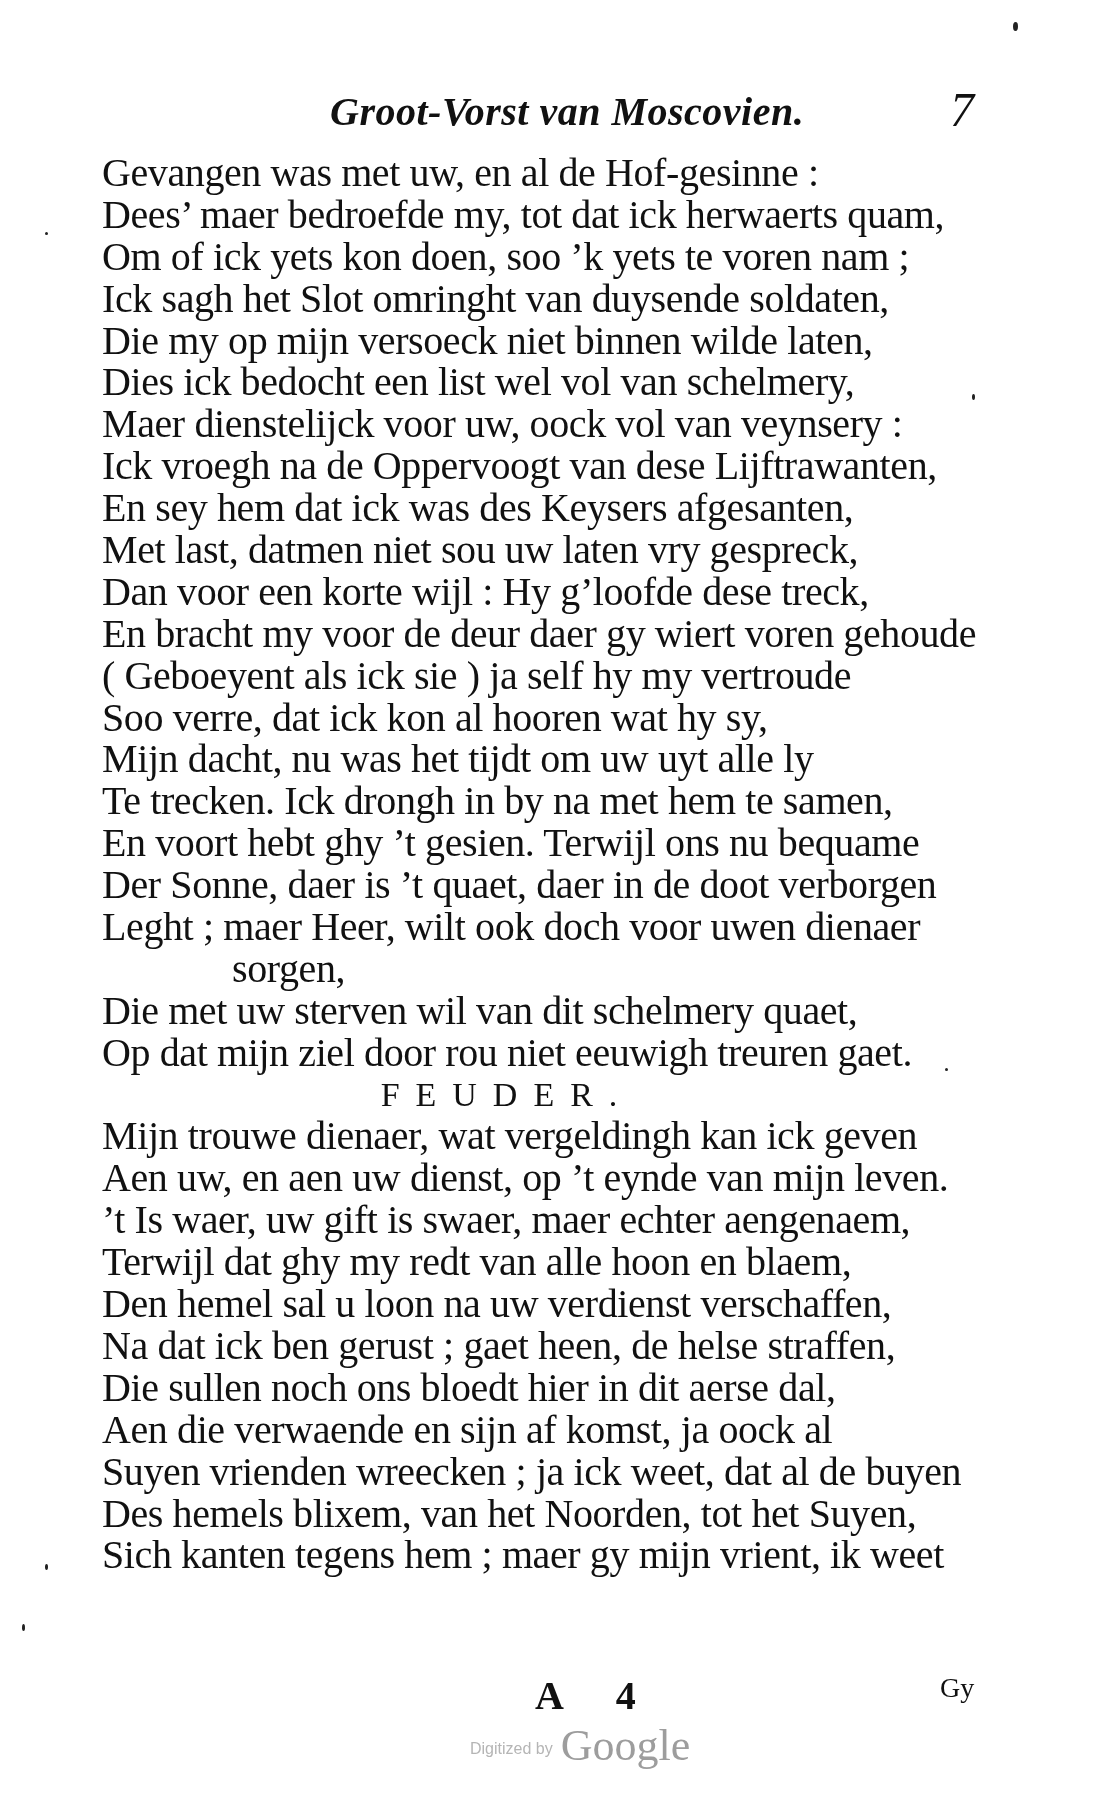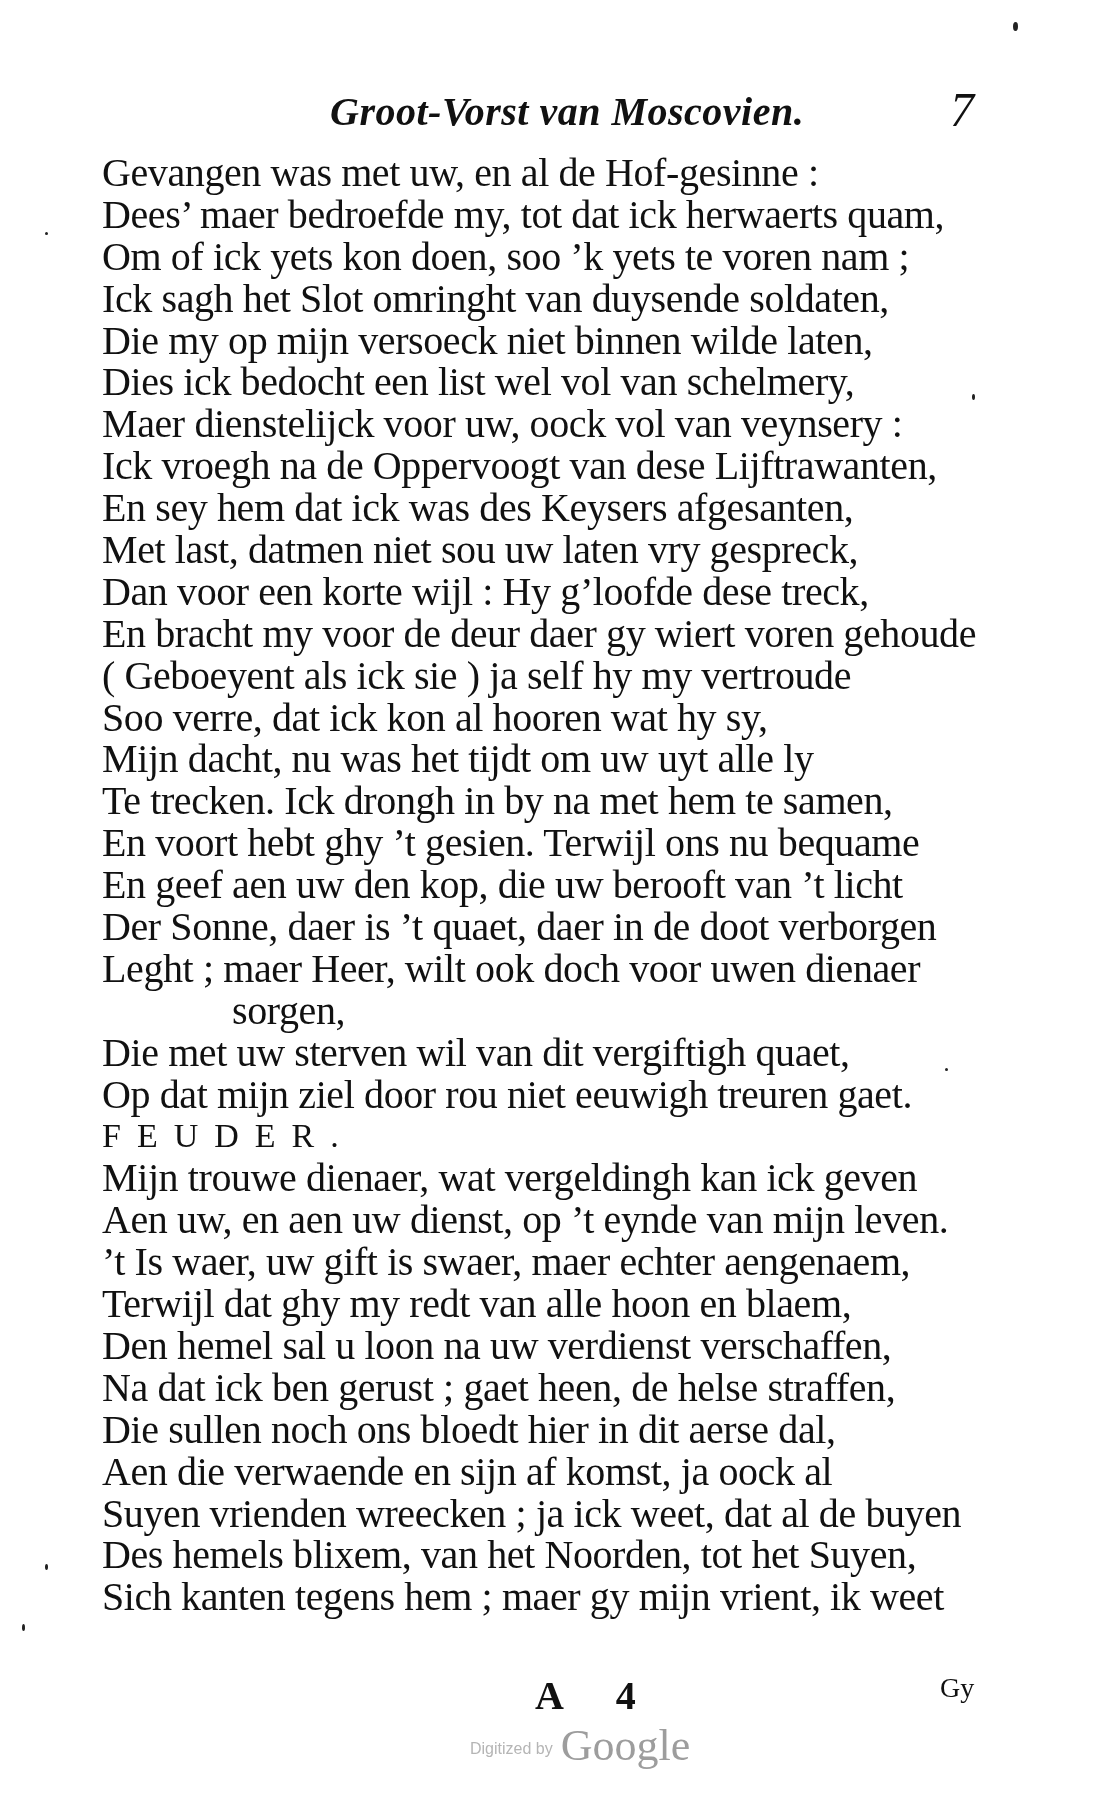--- a/index.html
+++ b/index.html
@@ -51,20 +51,21 @@
       white-space: nowrap;
       letter-spacing: -0.4px;
     }
     .line.indent {
       padding-left: 130px;
     }
     .speaker {
       font-size: 34px;
       line-height: 41.9px;
       height: 41.9px;
+      text-align: center;
       letter-spacing: 16px;
       padding-right: 90px;
       font-variant: small-caps;
     }
     .signature {
       position: absolute;
       top: 1672px;
       left: 535px;
       font-size: 40px;
       font-weight: bold;
@@ -120,25 +121,24 @@
     <div class="line">Ick vroegh na de Oppervoogt van dese Lijftrawanten,</div>
     <div class="line">En sey hem dat ick was des Keysers afgesanten,</div>
     <div class="line">Met last, datmen niet sou uw laten vry gespreck,</div>
     <div class="line">Dan voor een korte wijl : Hy g’loofde dese treck,</div>
     <div class="line">En bracht my voor de deur daer gy wiert voren gehoude</div>
     <div class="line">( Geboeyent als ick sie ) ja self hy my vertroude</div>
     <div class="line">Soo verre, dat ick kon al hooren wat hy sy,</div>
     <div class="line">Mijn dacht, nu was het tijdt om uw uyt alle ly</div>
     <div class="line">Te trecken. Ick drongh in by na met hem te samen,</div>
     <div class="line">En voort hebt ghy ’t gesien. Terwijl ons nu bequame</div>
-    <div class="line">En geef aen uw den kop, die uw berooft van ’t licht</div>
     <div class="line">Der Sonne, daer is ’t quaet, daer in de doot verborgen</div>
     <div class="line">Leght ; maer Heer, wilt ook doch voor uwen dienaer</div>
     <div class="line indent">sorgen,</div>
-    <div class="line">Die met uw sterven wil van dit vergiftigh quaet,</div>
+    <div class="line">Die met uw sterven wil van dit schelmery quaet,</div>
     <div class="line">Op dat mijn ziel door rou niet eeuwigh treuren gaet.</div>
 
     <div class="speaker">FEUDER.</div>
 
     <div class="line">Mijn trouwe dienaer, wat vergeldingh kan ick geven</div>
     <div class="line">Aen uw, en aen uw dienst, op ’t eynde van mijn leven.</div>
     <div class="line">’t Is waer, uw gift is swaer, maer echter aengenaem,</div>
     <div class="line">Terwijl dat ghy my redt van alle hoon en blaem,</div>
     <div class="line">Den hemel sal u loon na uw verdienst verschaffen,</div>
     <div class="line">Na dat ick ben gerust ; gaet heen, de helse straffen,</div>

